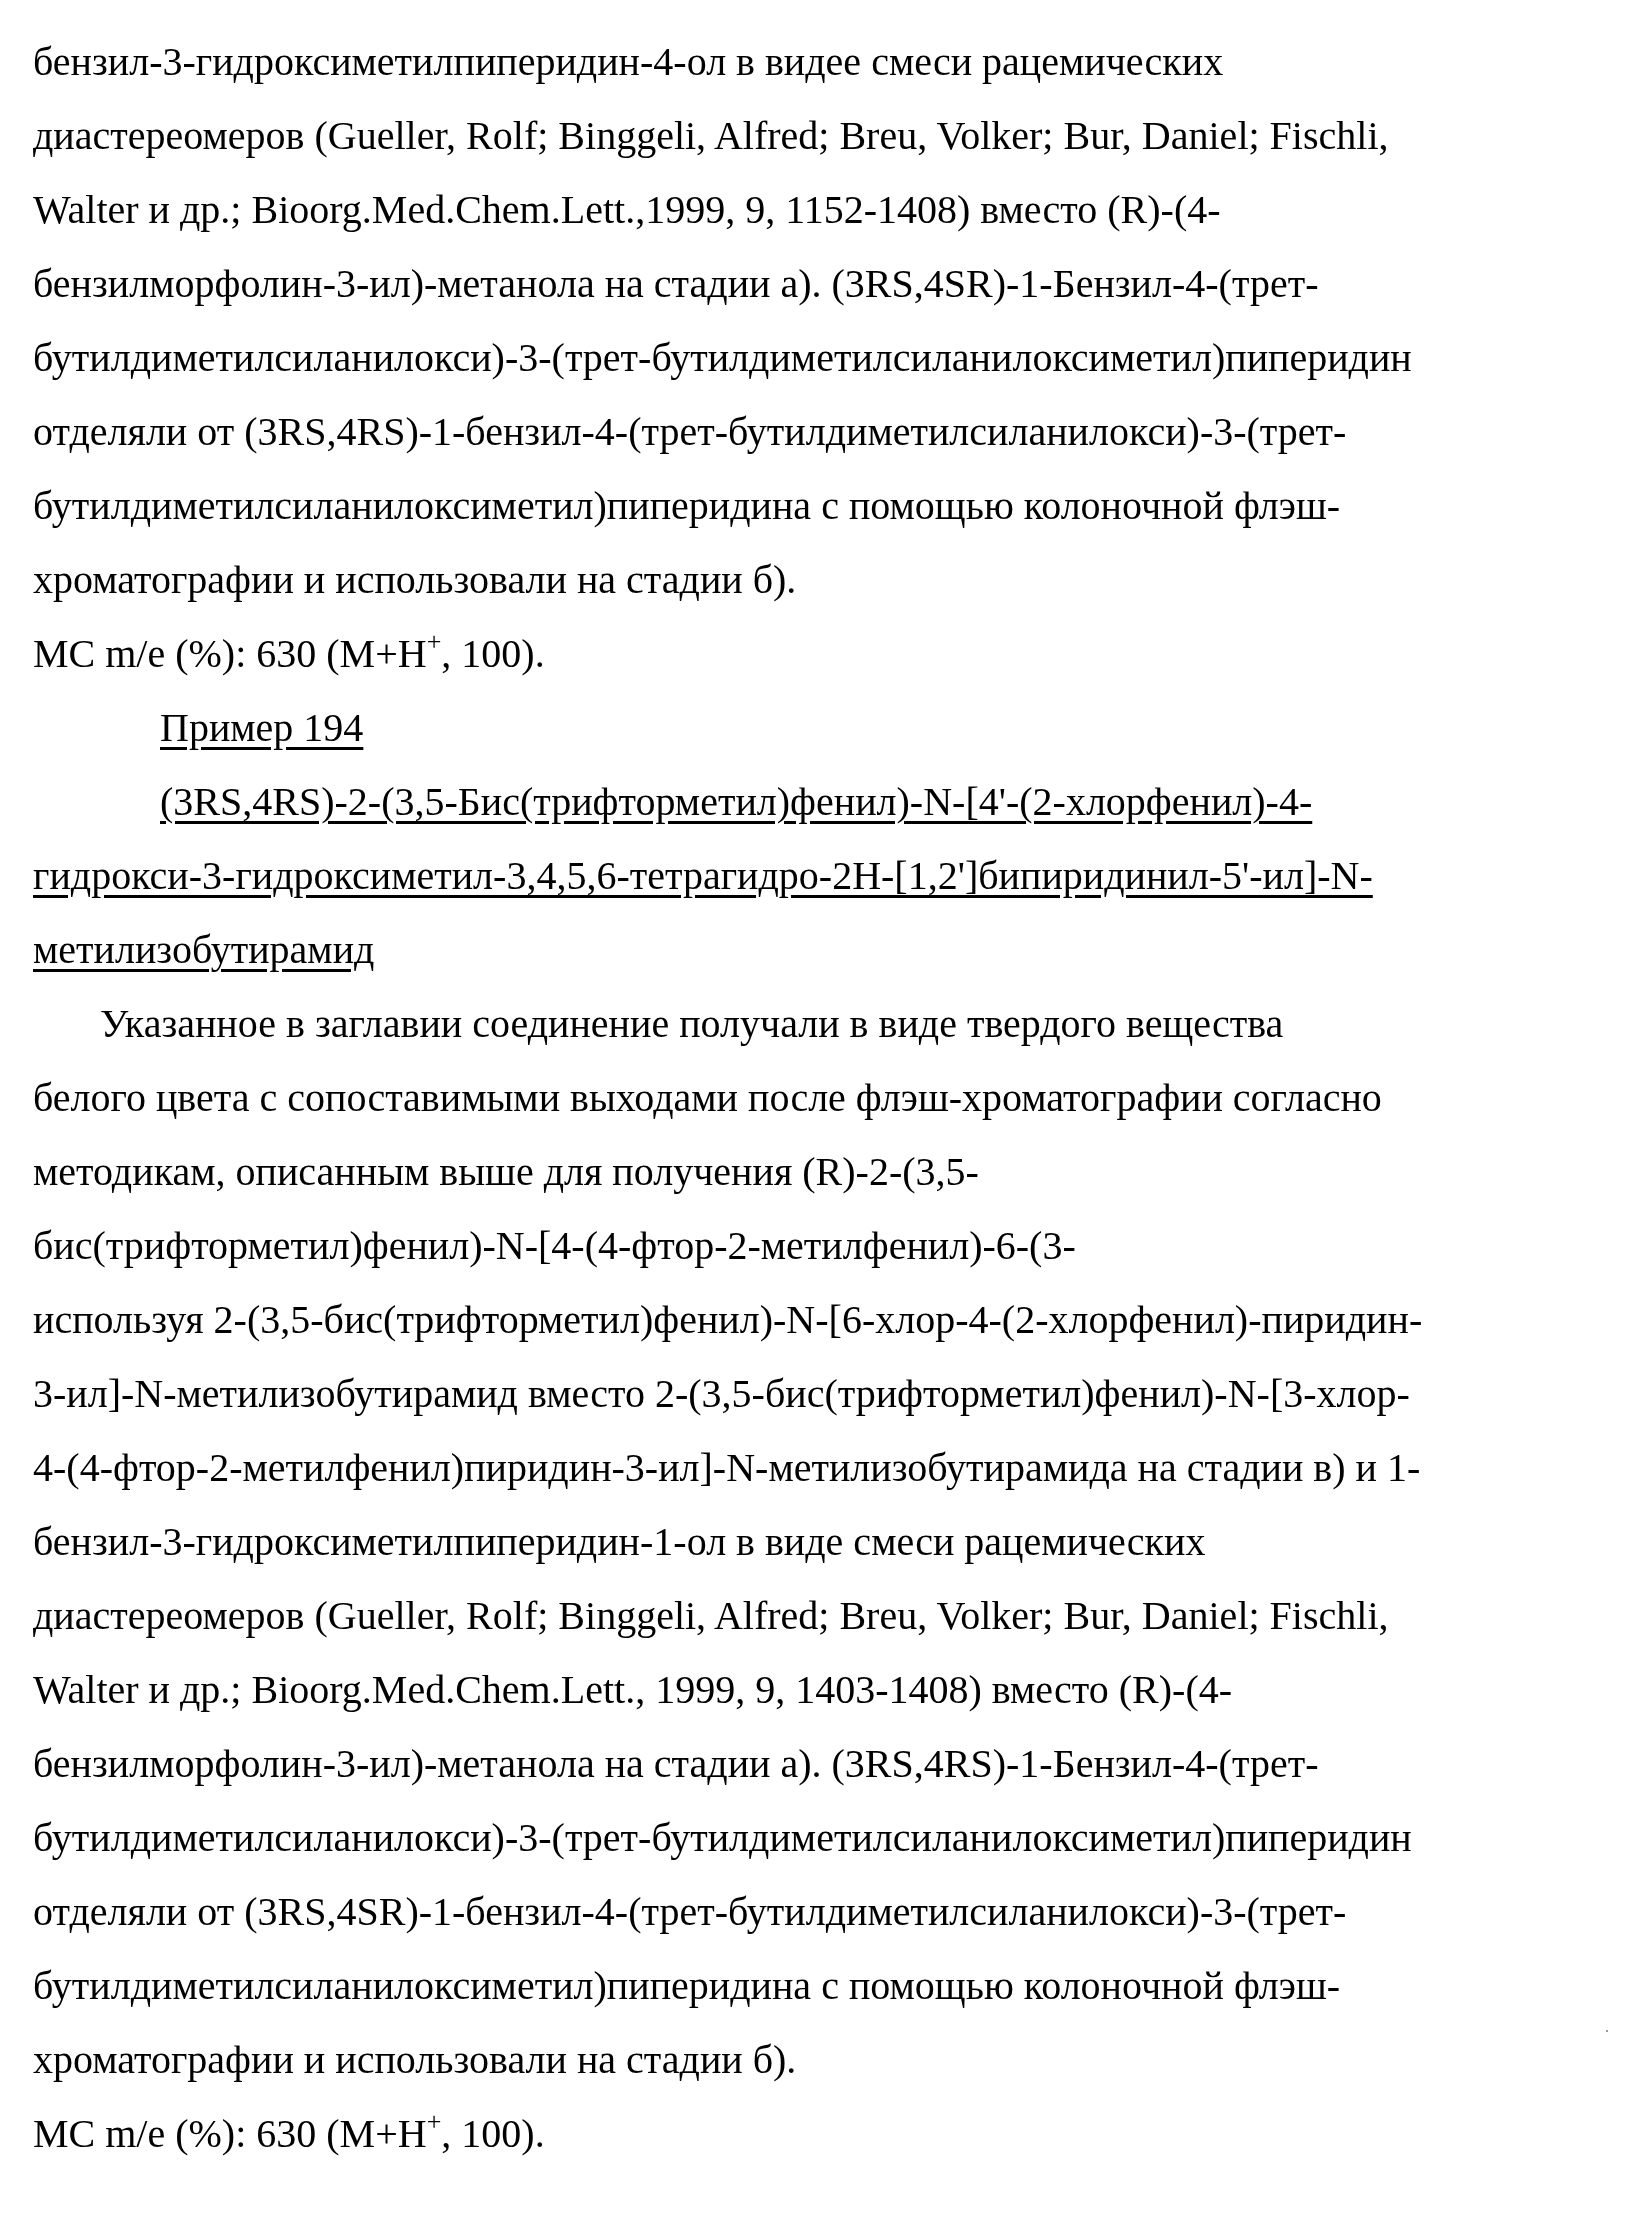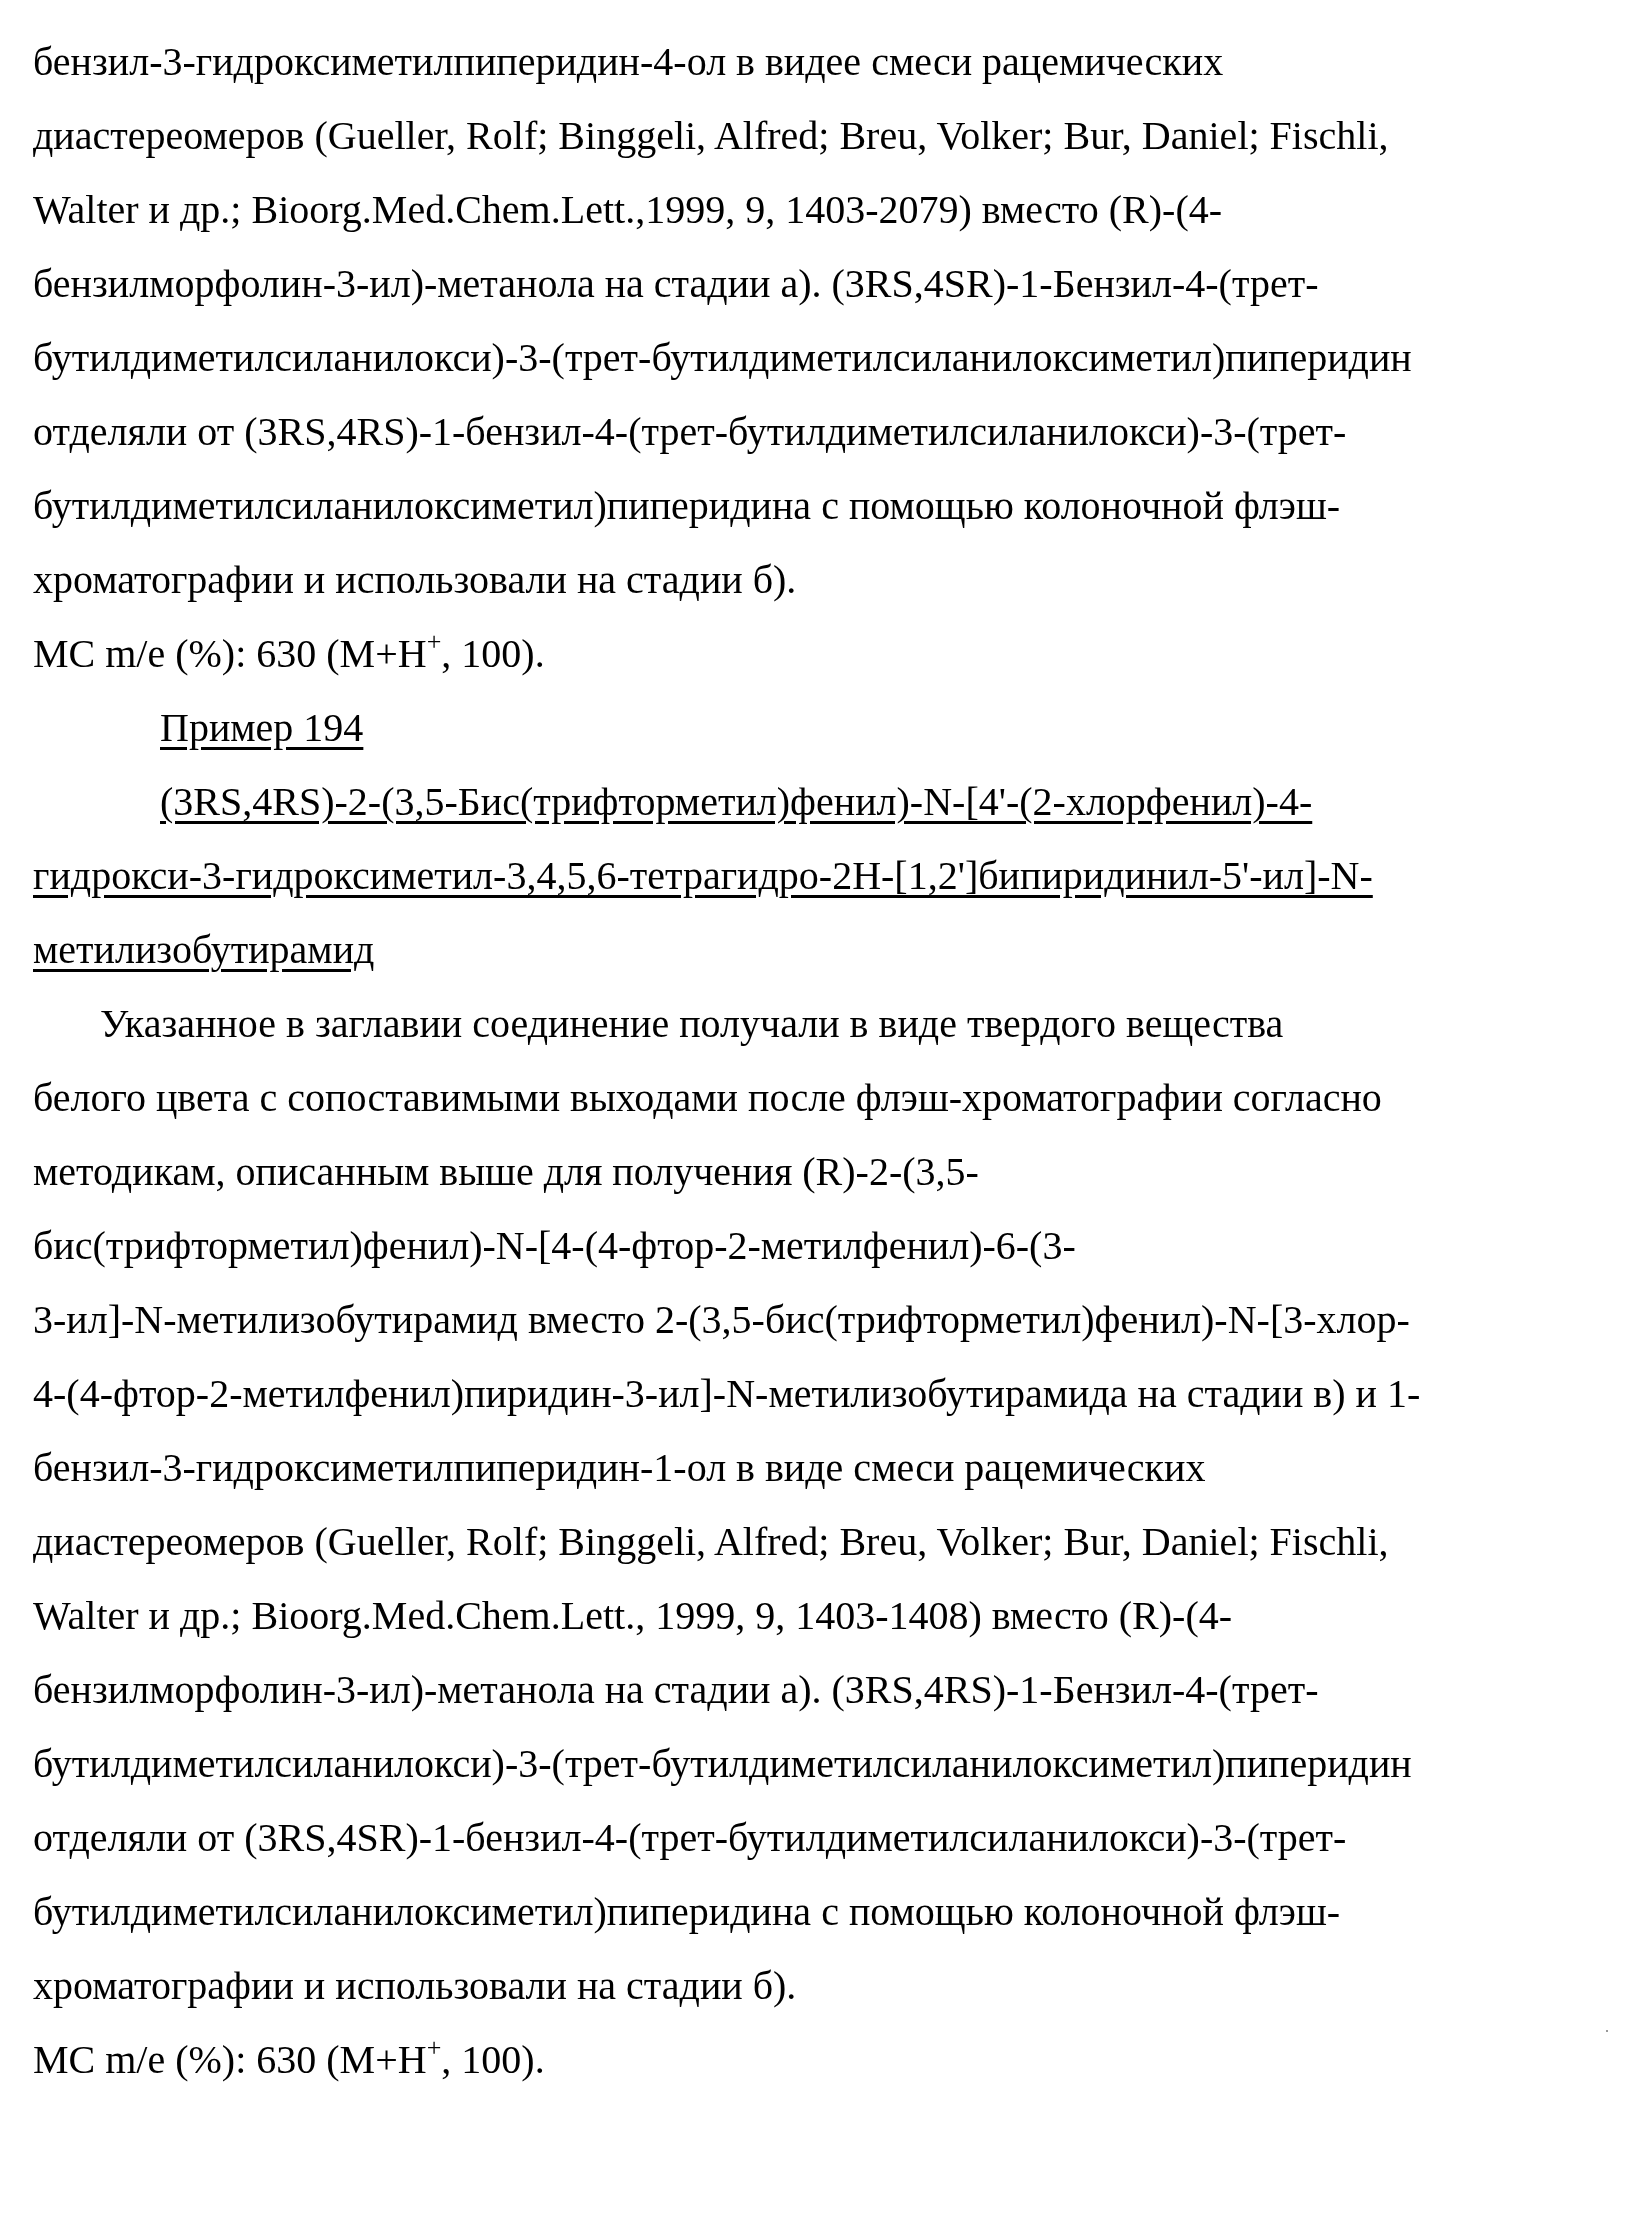--- a/index.html
+++ b/index.html
@@ -20,39 +20,40 @@
   sup { font-size: 26px; line-height: 0; vertical-align: 0; position: relative; top: -17px; }
   .speck { position: absolute; left: 1606px; top: 2030px; width: 1.7px; height: 1.7px; background: #999; }
 </style>
 </head>
 <body>
 
 <div class="page">
 
   <p class="line">бензил-3-гидроксиметилпиперидин-4-ол в видее смеси рацемических</p>
   <p class="line">диастереомеров (Gueller, Rolf; Binggeli, Alfred; Breu, Volker; Bur, Daniel; Fischli,</p>
-  <p class="line">Walter и др.; Bioorg.Med.Chem.Lett.,1999, 9, 1403-2079) вместо (R)-(4-</p>
+  <p class="line">Walter и др.; Bioorg.Med.Chem.Lett.,1999, 9, 1152-1408) вместо (R)-(4-</p>
   <p class="line">бензилморфолин-3-ил)-метанола на стадии а). (3RS,4SR)-1-Бензил-4-(трет-</p>
   <p class="line">бутилдиметилсиланилокси)-3-(трет-бутилдиметилсиланилоксиметил)пиперидин</p>
   <p class="line">отделяли от (3RS,4RS)-1-бензил-4-(трет-бутилдиметилсиланилокси)-3-(трет-</p>
   <p class="line">бутилдиметилсиланилоксиметил)пиперидина с помощью колоночной флэш-</p>
   <p class="line">хроматографии и  использовали на стадии б).</p>
 
   <p class="line"><span>МС m/e (%): 630 (M+H</span><sup>+</sup><span>, 100).</span></p>
 
   <p class="line indent"><span class="u">Пример 194</span></p>
 
   <p class="line indent"><span class="u">(3RS,4RS)-2-(3,5-Бис(трифторметил)фенил)-N-[4'-(2-хлорфенил)-4-</span></p>
   <p class="line"><span class="u">гидрокси-3-гидроксиметил-3,4,5,6-тетрагидро-2H-[1,2']бипиридинил-5'-ил]-N-</span></p>
   <p class="line"><span class="u">метилизобутирамид</span></p>
 
   <p class="line para-first">Указанное в заглавии соединение получали в виде твердого вещества</p>
   <p class="line">белого цвета с сопоставимыми выходами после флэш-хроматографии согласно</p>
   <p class="line">методикам, описанным выше для получения (R)-2-(3,5-</p>
   <p class="line">бис(трифторметил)фенил)-N-[4-(4-фтор-2-метилфенил)-6-(3-</p>
+  <p class="line">используя 2-(3,5-бис(трифторметил)фенил)-N-[6-хлор-4-(2-хлорфенил)-пиридин-</p>
   <p class="line">3-ил]-N-метилизобутирамид вместо 2-(3,5-бис(трифторметил)фенил)-N-[3-хлор-</p>
   <p class="line">4-(4-фтор-2-метилфенил)пиридин-3-ил]-N-метилизобутирамида на стадии в) и 1-</p>
   <p class="line">бензил-3-гидроксиметилпиперидин-1-ол в виде смеси рацемических</p>
   <p class="line">диастереомеров (Gueller, Rolf; Binggeli, Alfred; Breu, Volker; Bur, Daniel; Fischli,</p>
   <p class="line">Walter  и др.; Bioorg.Med.Chem.Lett., 1999, 9, 1403-1408) вместо (R)-(4-</p>
   <p class="line">бензилморфолин-3-ил)-метанола на стадии а). (3RS,4RS)-1-Бензил-4-(трет-</p>
   <p class="line">бутилдиметилсиланилокси)-3-(трет-бутилдиметилсиланилоксиметил)пиперидин</p>
   <p class="line">отделяли от (3RS,4SR)-1-бензил-4-(трет-бутилдиметилсиланилокси)-3-(трет-</p>
   <p class="line">бутилдиметилсиланилоксиметил)пиперидина с помощью колоночной флэш-</p>
   <p class="line">хроматографии и использовали на стадии б).</p>

